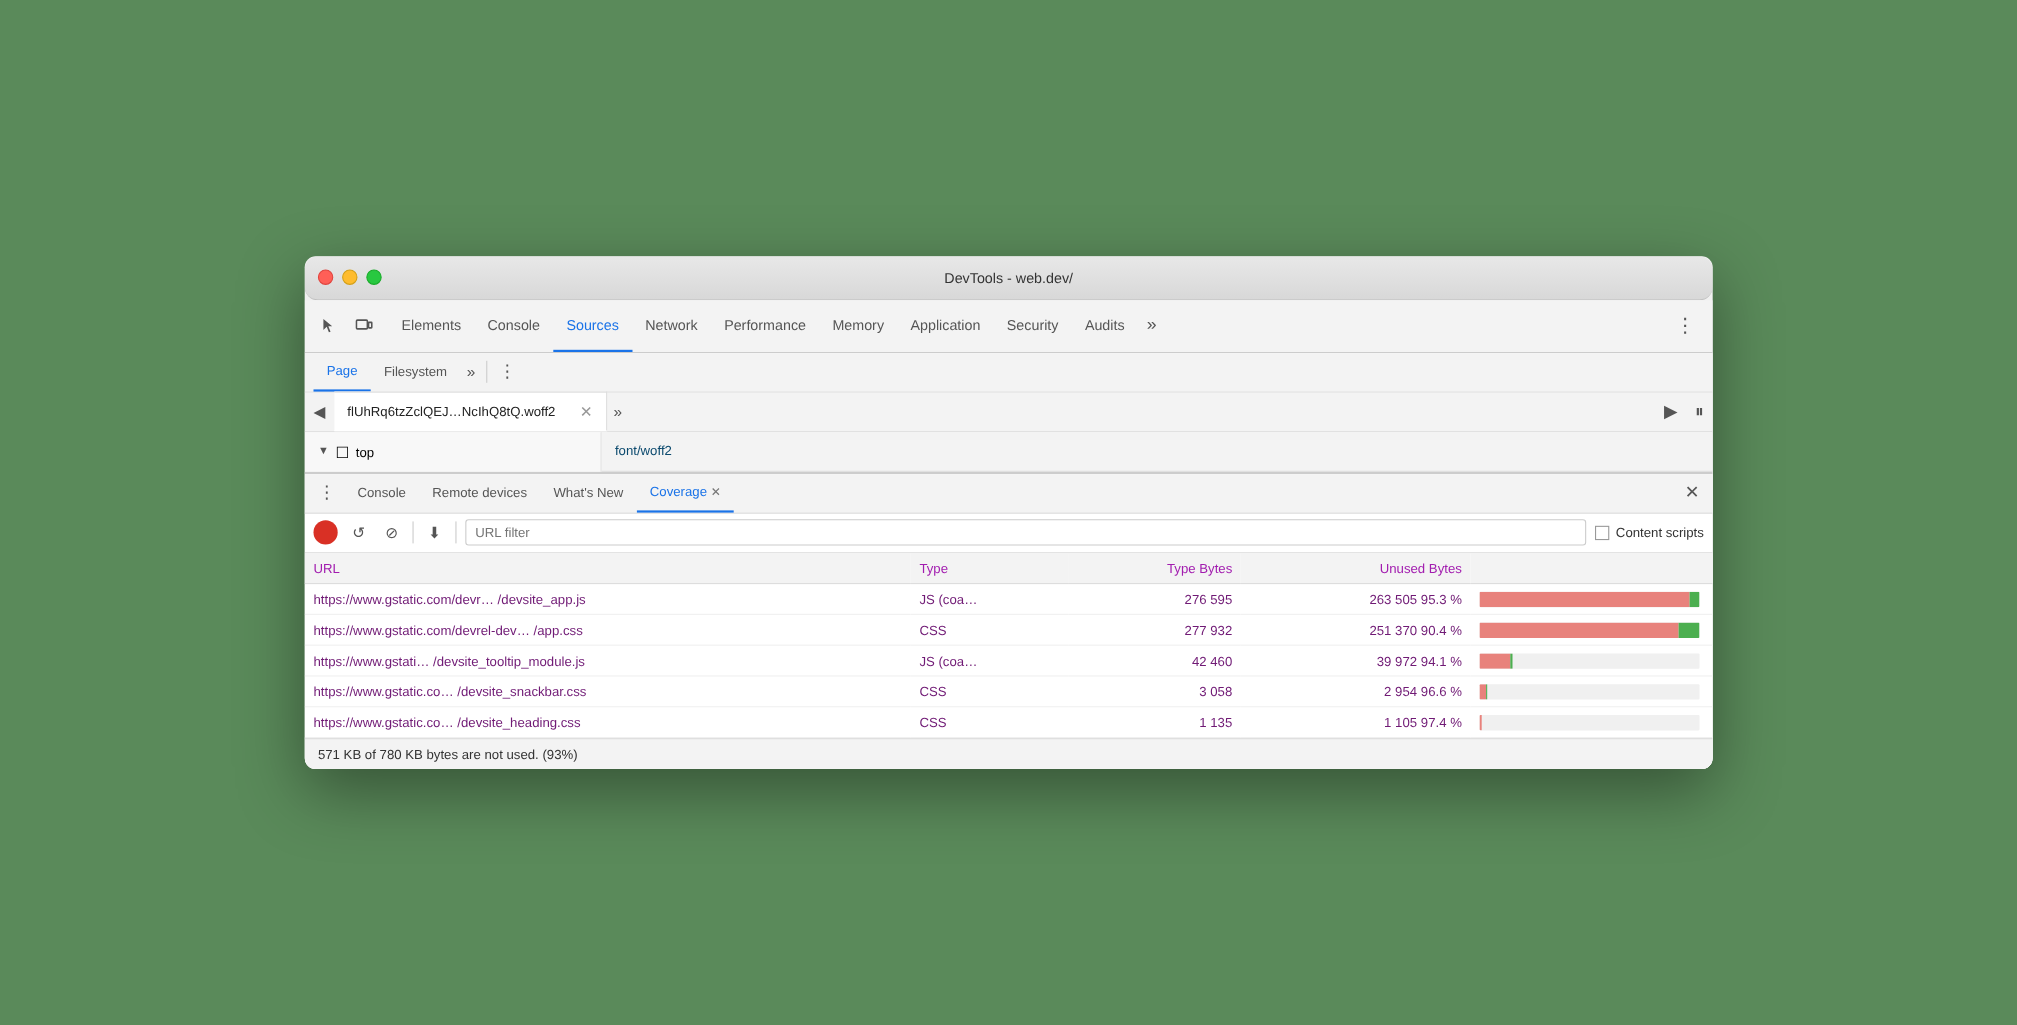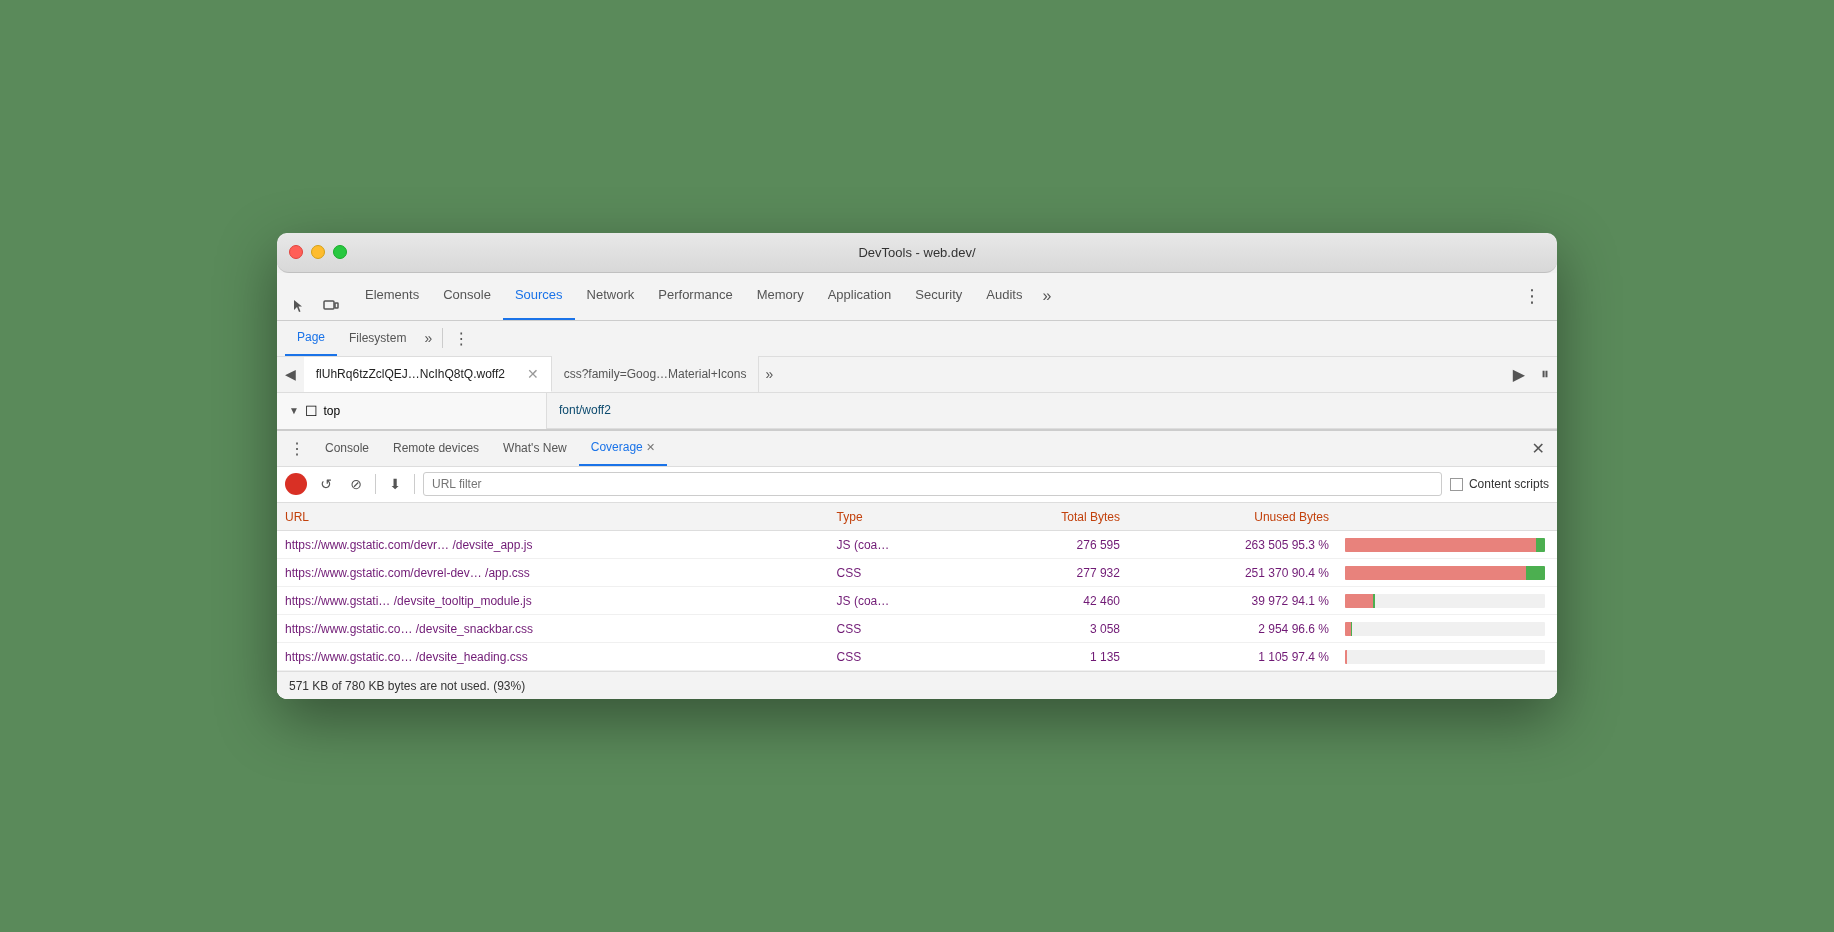--- a/index.html
+++ b/index.html
@@ -55,21 +55,21 @@
       font-size: 13px;
       color: #333;
       font-weight: 500;
     }
 
     
     .devtools-tabs {
       background: #f3f3f3;
       border-bottom: 1px solid #ccc;
       display: flex;
-      align-items: flex-end;
+      align-items: center;
       height: 48px;
       padding: 0 8px;
     }
 
     .devtools-toolbar-icons {
       display: flex;
       align-items: center;
       gap: 4px;
       margin-right: 8px;
     }
@@ -420,21 +420,21 @@
       border-collapse: collapse;
       font-size: 12px;
     }
 
     .coverage-table th {
       background: #f3f3f3;
       border-bottom: 1px solid #ddd;
       padding: 4px 8px;
       text-align: left;
       font-weight: 500;
-      color: #c2410c;
+      color: #a21caf;
       height: 28px;
     }
 
     .coverage-table th.right { text-align: right; }
 
     .coverage-table td {
       padding: 3px 8px;
       border-bottom: 1px solid #f0f0f0;
       color: #701a75;
       height: 28px;
@@ -557,23 +557,20 @@
       <div class="sources-sub-tab-more">»</div>
       <div class="sources-sub-tab-separator"></div>
       <div class="sources-sub-tab-dotmenu">⋮</div>
     </div>
 
     <div class="file-tabs-bar">
       <div class="file-tab-panel-btn">◀</div>
       <div class="file-tab active">
         <span>flUhRq6tzZclQEJ…NcIhQ8tQ.woff2</span>
         <span class="file-tab-close">✕</span>
-      </div>
-      <div class="file-tab">
-        <span>css?family=Goog…Material+Icons</span>
       </div>
       <div class="file-tab-more">»</div>
       <div class="file-tab-right-section">
         <div class="run-btn">▶</div>
         <div class="pause-btn">⏸</div>
       </div>
     </div>
 
     <div class="main-content">
 
@@ -626,21 +623,21 @@
           <span>Content scripts</span>
         </label>
       </div>
 
       <div>
         <table class="coverage-table">
           <thead>
             <tr>
               <th>URL</th>
               <th>Type</th>
-              <th class="right">Total Bytes</th>
+              <th class="right">Type Bytes</th>
               <th class="right">Unused Bytes</th>
               <th></th>
             </tr>
           </thead>
           <tbody id="coverage-rows">
           <tr>
                 <td class="url-cell">https://www.gstatic.com/devr… /devsite_app.js</td>
                 <td>JS (coa…</td>
                 <td class="right">276 595</td>
                 <td class="right">263 505 95.3 %</td>

